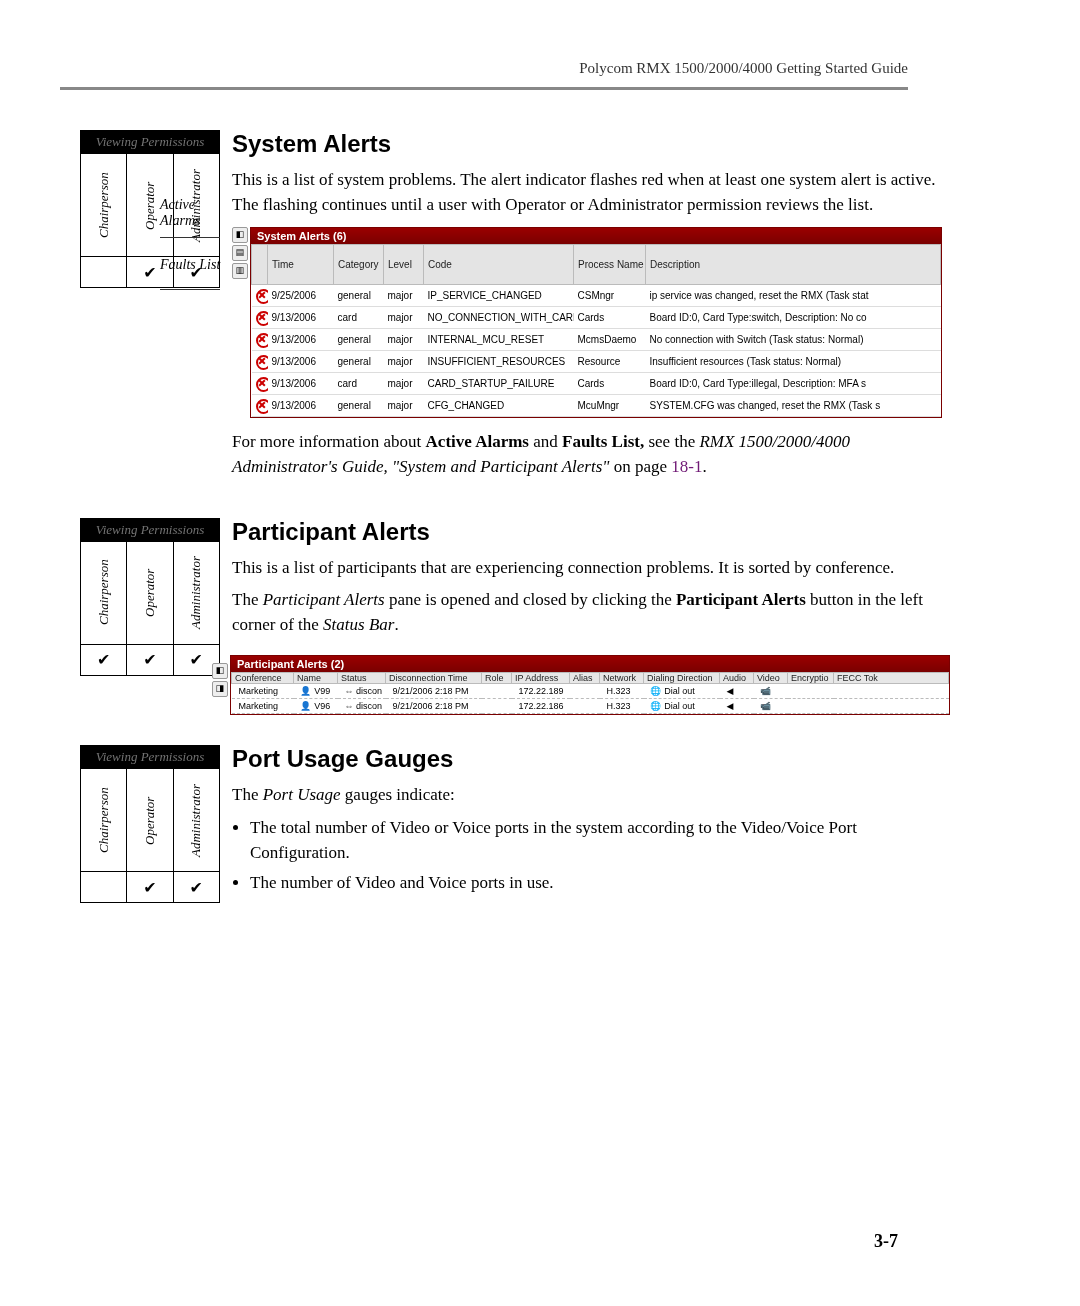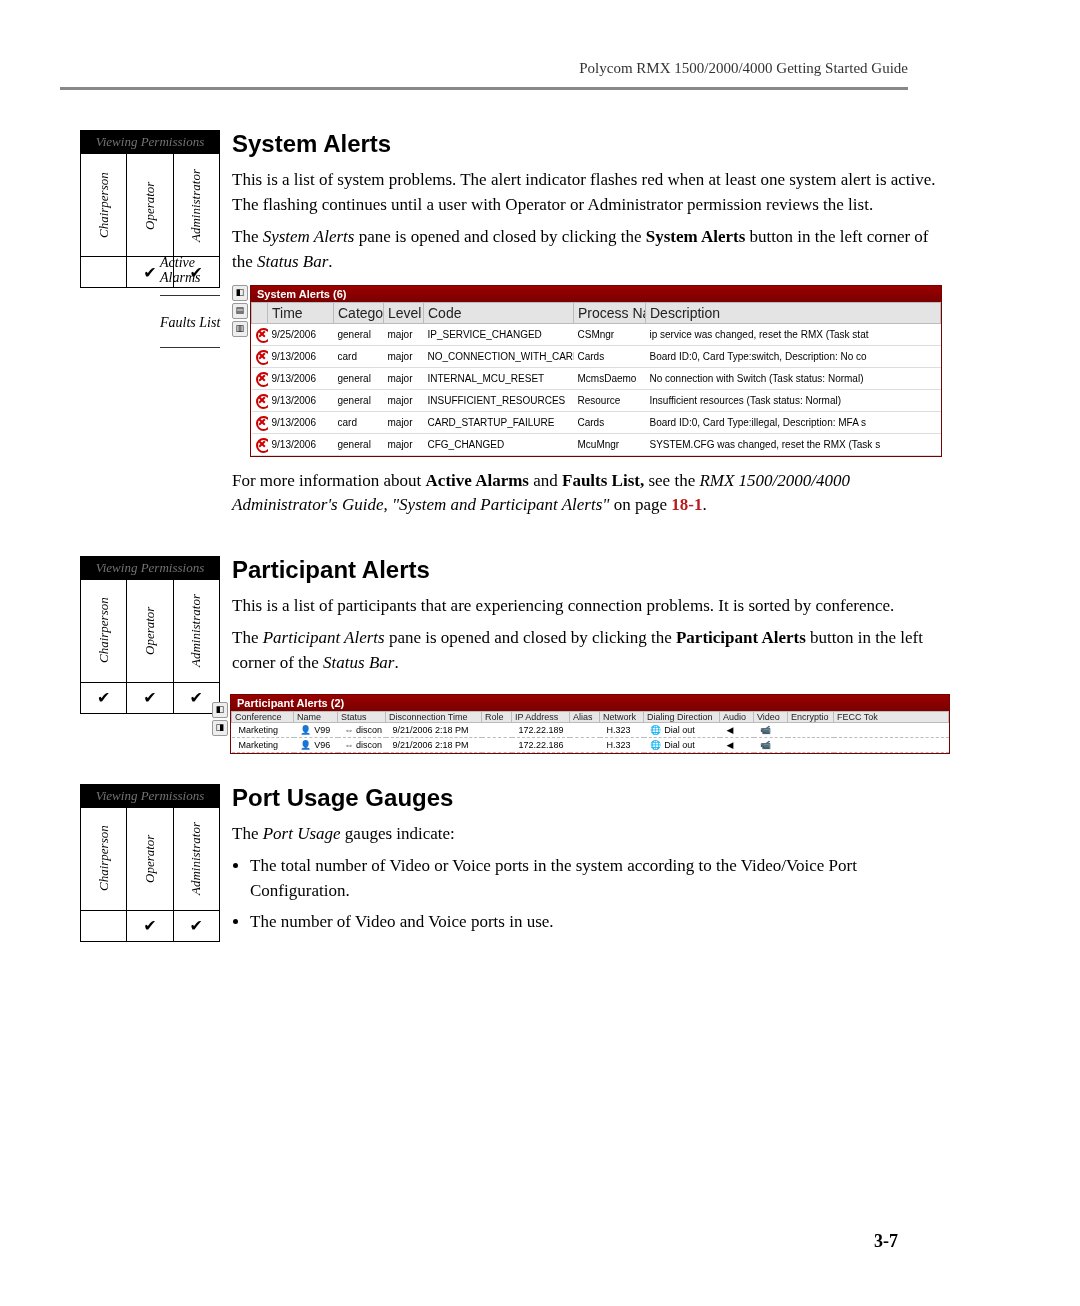--- a/index.html
+++ b/index.html
@@ -81,21 +81,21 @@
     font-size: 24px;
     margin: 0 0 10px 0;
   }
   .body-text {
     font-size: 17px;
     line-height: 1.45;
     margin: 0 0 8px 0;
   }
   .body-text .it { font-style: italic; }
   .body-text strong { font-weight: bold; }
-  .pageref { font-weight: bold; color: #b91c1c; text-align: center; }
+  .pageref { font-weight: normal; color: #701a75; text-align: center; }
   .bullets { margin: 6px 0 0 18px; padding: 0; }
   .bullets li { font-size: 17px; line-height: 1.45; margin-bottom: 6px; }
   
   .fig-wrap {
     position: relative;
     margin: 10px 0 12px 0;
   }
   .fig-labels {
     position: absolute;
     left: -72px;
@@ -129,22 +129,22 @@
   .sys-table {
     border-collapse: collapse;
     width: 100%;
     table-layout: fixed;
   }
   .sys-table th {
     background: #e4e4e4;
     border: 1px solid #bbb;
     font-weight: normal;
     text-align: left;
-    padding: 2px 4px;
-    font-size: 14px;
+    padding: 14px 4px;
+    font-size: 10px;
     color: #222;
     white-space: nowrap;
     overflow: hidden;
   }
   .sys-table td {
     border-bottom: 1px solid #ddd;
     padding: 2px 4px;
     font-size: 10px;
     white-space: nowrap;
     overflow: hidden;
@@ -255,23 +255,20 @@
           <td class="vp-check"></td>
           <td class="vp-check">✔</td>
           <td class="vp-check">✔</td>
         </tr>
       </tbody>
         </table>
     </div>
     <div class="main-col">
       <h2 class="section">System Alerts</h2>
       <p class="body-text">This is a list of system problems. The alert indicator flashes red when at least one system alert is active. The flashing continues until a user with Operator or Administrator permission reviews the list.</p>
-      <p class="body-text">
-        <span>The </span><span class="it">System Alerts</span><span> pane is opened and closed by clicking the </span><strong>System Alerts</strong><span> button in the left corner of the </span><span class="it">Status Bar</span><span>.</span>
-      </p>
 
       <div class="fig-wrap">
         <div class="fig-labels">
           <div class="fig-lbl1">Active Alarms</div>
           <div class="fig-line" style="top:40px;left:0;width:60px;"></div>
           <div class="fig-lbl2">Faults List</div>
           <div class="fig-line" style="top:92px;left:0;width:60px;"></div>
         </div>
         <div class="sys-flex">
           <div class="side-stack">

